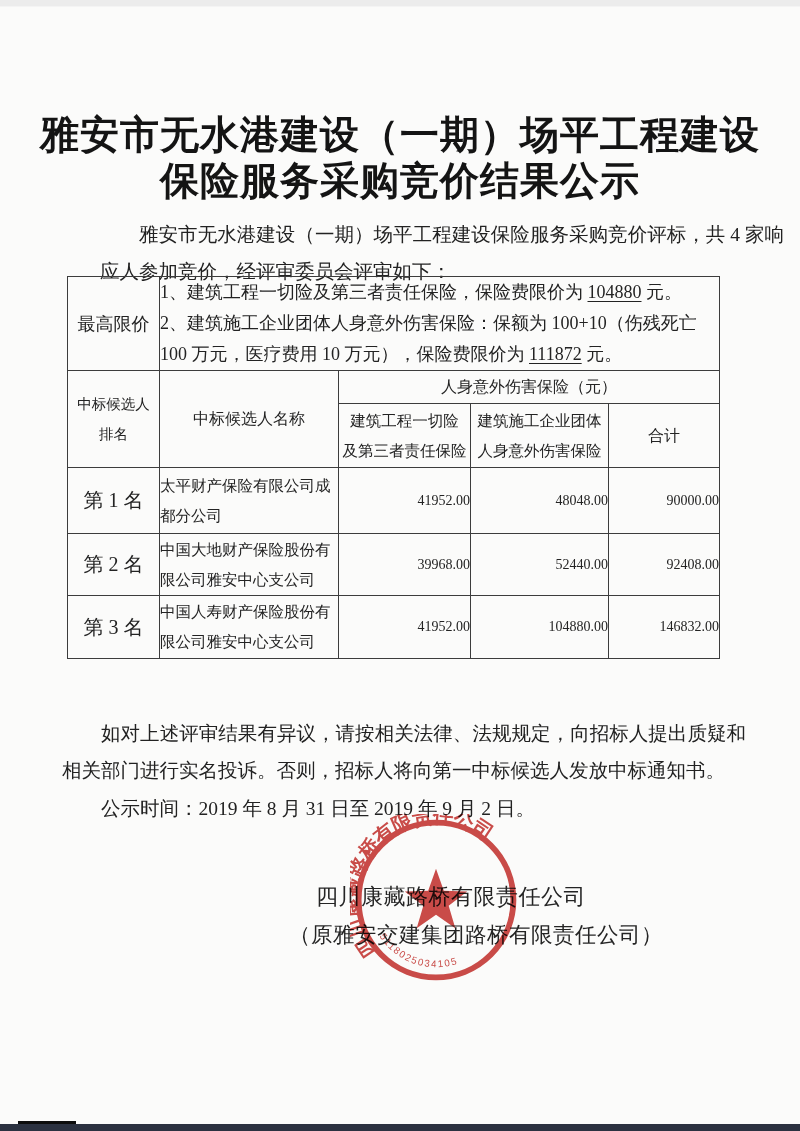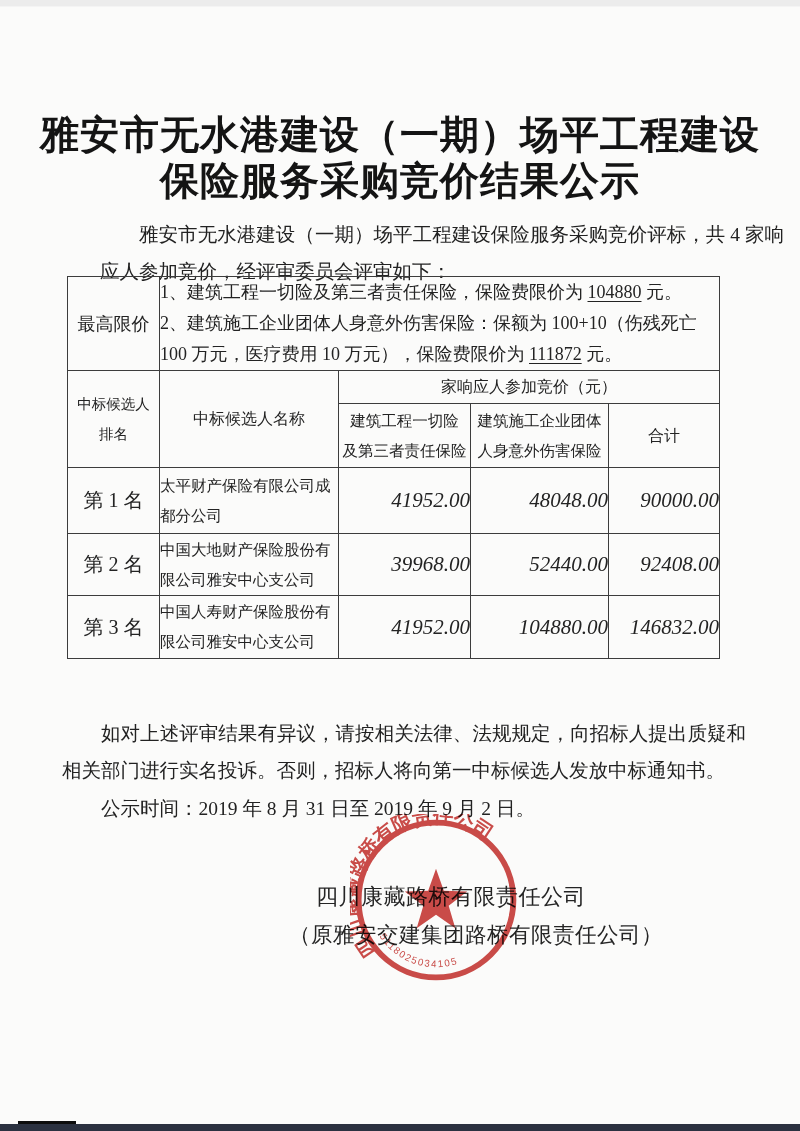--- a/index.html
+++ b/index.html
@@ -36,21 +36,21 @@
   .r-d1{height:66px;}
   .r-d2{height:62px;}
   .r-d3{height:63px;}
   td.center{text-align:center;}
   td.limit{font-size:18px;line-height:31px;padding:2px 12px 2px 14px;text-align:left;vertical-align:middle;}
   td.label{font-size:18px;}
   td.hdr{font-size:16px;line-height:26px;}
   td.rank-hdr{font-size:14.5px;line-height:30px;}
   td.two{font-size:15.5px;line-height:30px;}
   td.name{font-size:15.5px;line-height:30px;padding:2px 3px 2px 6px;text-align:left;}
-  td.num{font-size:21px;text-align:right;padding-right:9px;font-family:"Liberation Serif","DejaVu Serif",serif;font-style:italic;}
+  td.num{font-size:14px;text-align:right;padding-right:9px;font-family:"Liberation Serif","DejaVu Serif",serif;}
   td.rank{font-size:20px;}
   .u{text-decoration:underline;text-underline-offset:3px;}
   
   .company-line{position:absolute;font-size:22px;color:#242424;letter-spacing:.5px;white-space:nowrap;}
   .company-main{left:316px;top:882px;}
   .company-former{left:289px;top:920px;font-size:21.5px;}
   .doc-date{position:absolute;left:244px;top:995px;width:400px;text-align:center;font-size:21px;color:#242424;}
   .seal{position:absolute;left:350px;top:814px;width:172px;height:172px;
         mix-blend-mode:multiply;opacity:.88;}
   .bottom-bar{position:absolute;left:0;top:1124px;width:800px;height:7px;background:#2b3140;}
@@ -84,21 +84,21 @@
           <div><span>1、建筑工程一切险及第三者责任保险，保险费限价为 </span><span class="u">104880</span><span> 元。</span></div>
           <div><span>2、建筑施工企业团体人身意外伤害保险：保额为 100+10（伤残死亡 100 万元，医疗费用 10 万元），保险费限价为 </span><span class="u">111872</span><span> 元。</span></div>
         </td>
       </tr>
       <tr class="r-h1">
         <td class="center hdr rank-hdr" rowspan="2">
           <span>中标候选人</span><br>
           <span>排名</span>
         </td>
         <td class="center hdr" rowspan="2">中标候选人名称</td>
-        <td class="center hdr" colspan="3">家响应人参加竞价（元）</td>
+        <td class="center hdr" colspan="3">人身意外伤害保险（元）</td>
       </tr>
       <tr class="r-h2">
         <td class="center hdr two">
           <span>建筑工程一切险</span><br>
           <span>及第三者责任保险</span>
         </td>
         <td class="center hdr two">
           <span>建筑施工企业团体</span><br>
           <span>人身意外伤害保险</span>
         </td>

